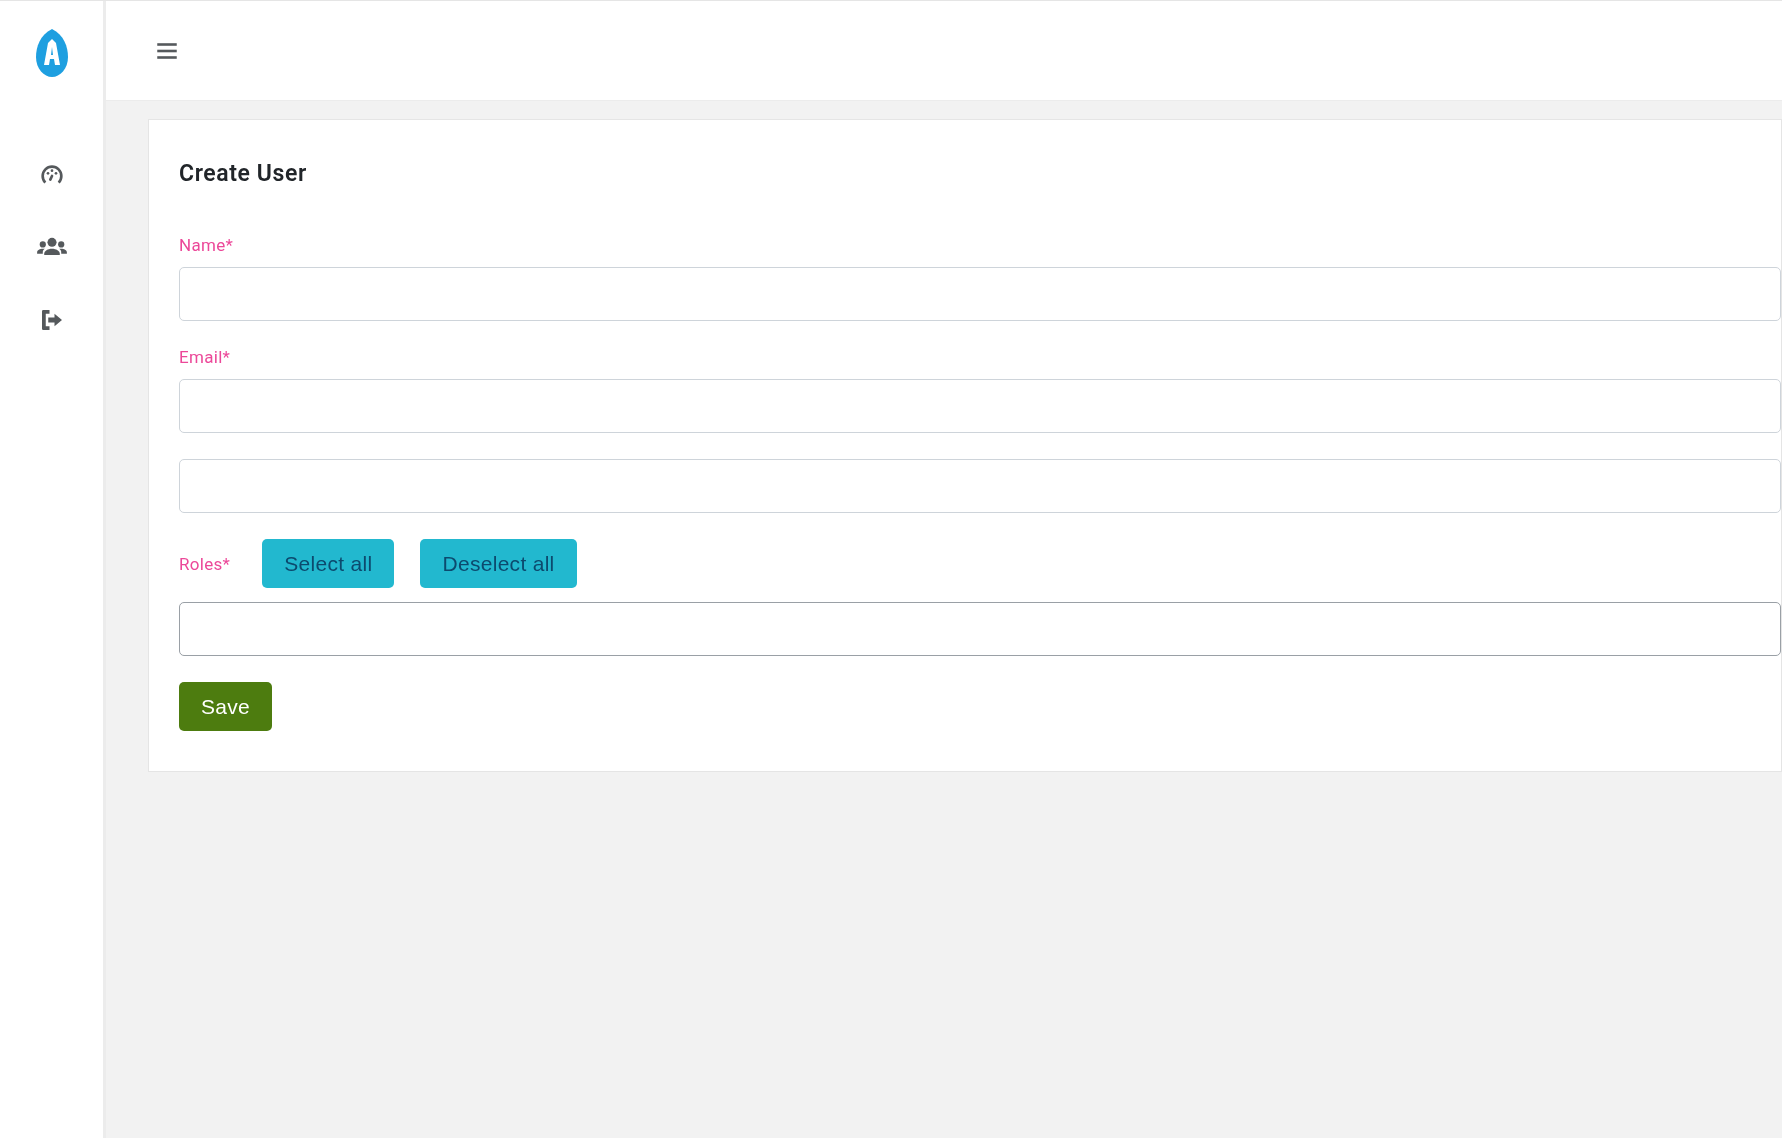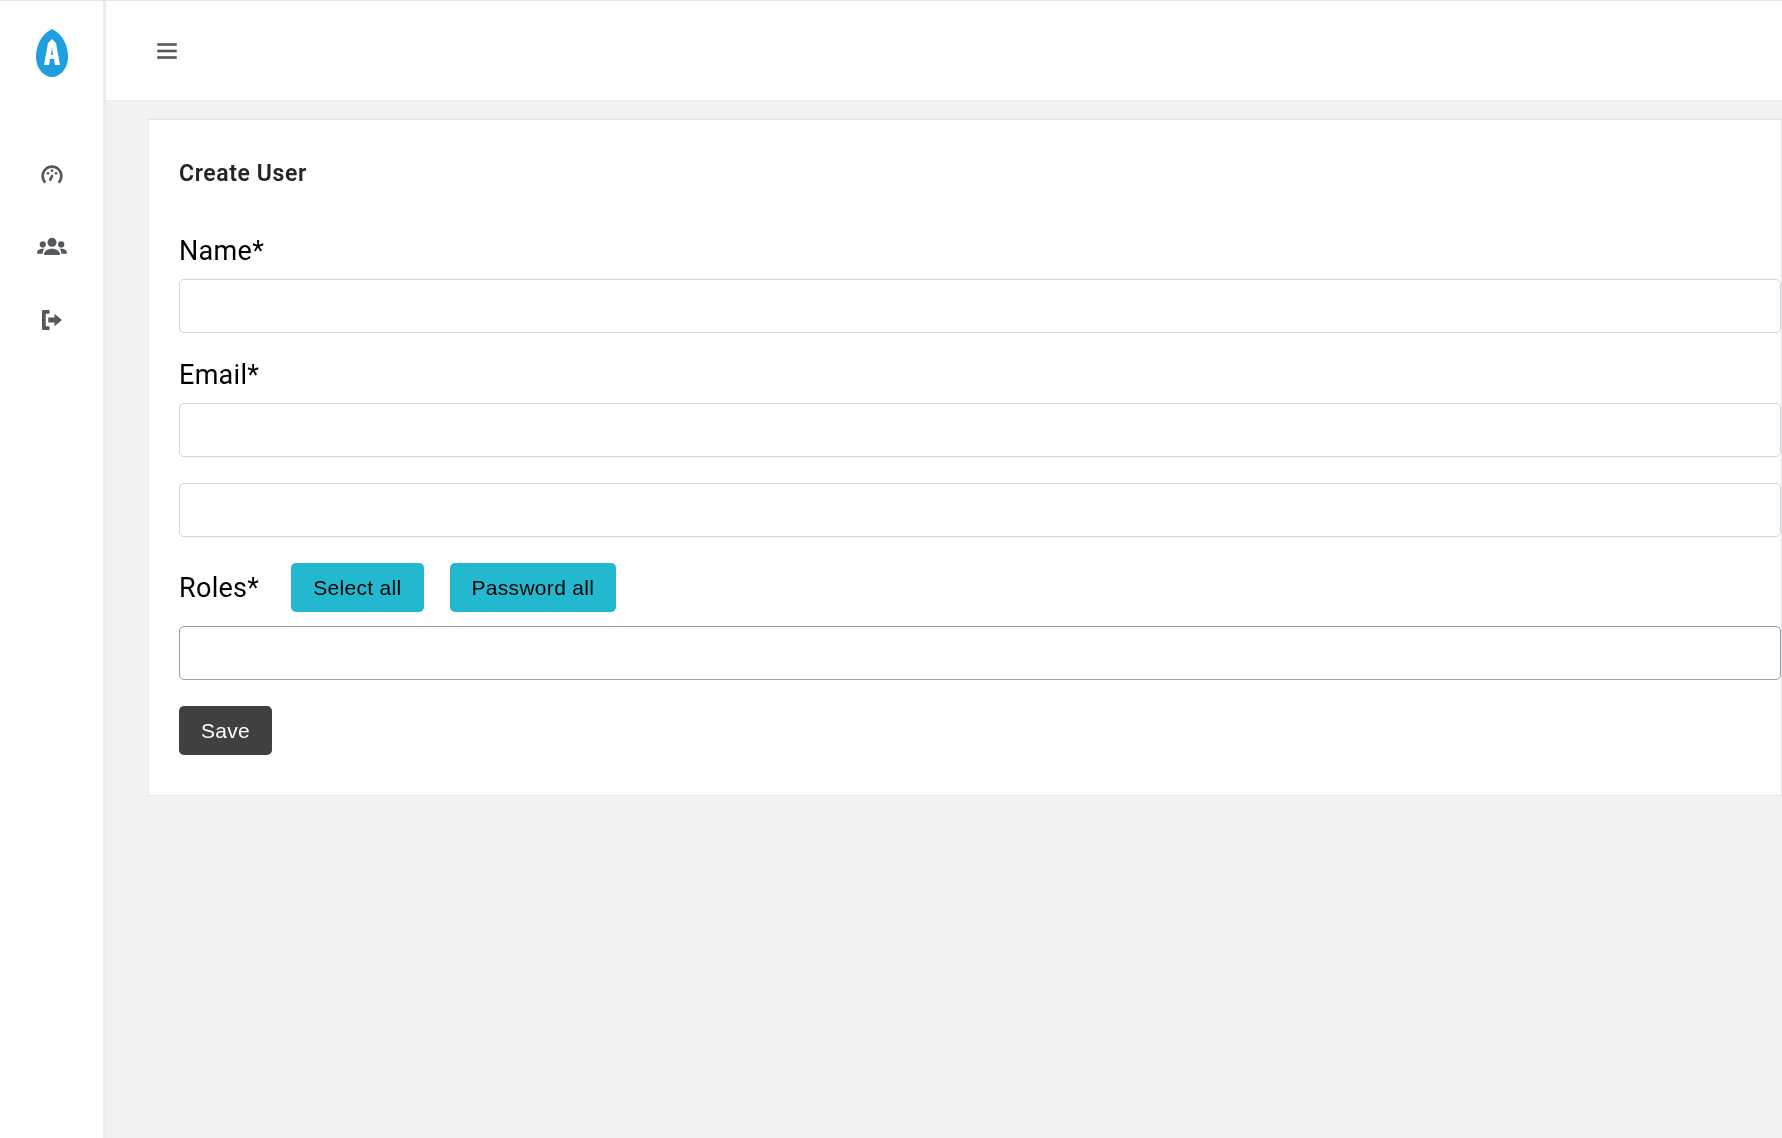--- a/index.html
+++ b/index.html
@@ -80,22 +80,22 @@
       font-weight: 600;
       color: #212529;
       margin-bottom: 48px;
       letter-spacing: 0.6px;
     }
     .form-group {
       margin-bottom: 26px;
     }
     .form-label {
       display: block;
-      font-size: 27px;
-      color: #000000;
+      font-size: 17px;
+      color: #ec4899;
       margin-bottom: 12px;
       letter-spacing: 0.3px;
     }
     .roles-row .form-label {
       display: inline;
       margin-right: 6px;
       margin-bottom: 0;
     }
     .form-input {
       width: 100%;
@@ -119,24 +119,24 @@
       border: none;
       border-radius: 5px;
       padding: 14px 22px;
       font-size: 21px;
       cursor: pointer;
       letter-spacing: 0.3px;
       line-height: 1;
     }
     .btn-info {
       background: #22B8CF;
-      color: #000000;
+      color: #0c4a6e;
     }
     .btn-danger {
-      background: #404040;
+      background: #4d7c0f;
       color: #fff;
     }
     .roles-select {
       width: 100%;
       height: 54px;
       border: 1px solid #9aa0a6;
       border-radius: 5px;
       background: #fff;
       cursor: pointer;
     }
@@ -208,21 +208,21 @@
         </div>
 
         <div class="form-group">
           <input type="password" class="form-input" value="" style="">
         </div>
 
         <div class="form-group">
           <div class="roles-row">
             <label class="form-label">Roles*</label>
             <button class="btn btn-info">Select all</button>
-            <button class="btn btn-info">Password all</button>
+            <button class="btn btn-info">Deselect all</button>
           </div>
           <div class="roles-select"></div>
         </div>
 
         <div class="save-row">
           <button class="btn btn-danger">Save</button>
         </div>
       </div>
     </div>
   </main>

